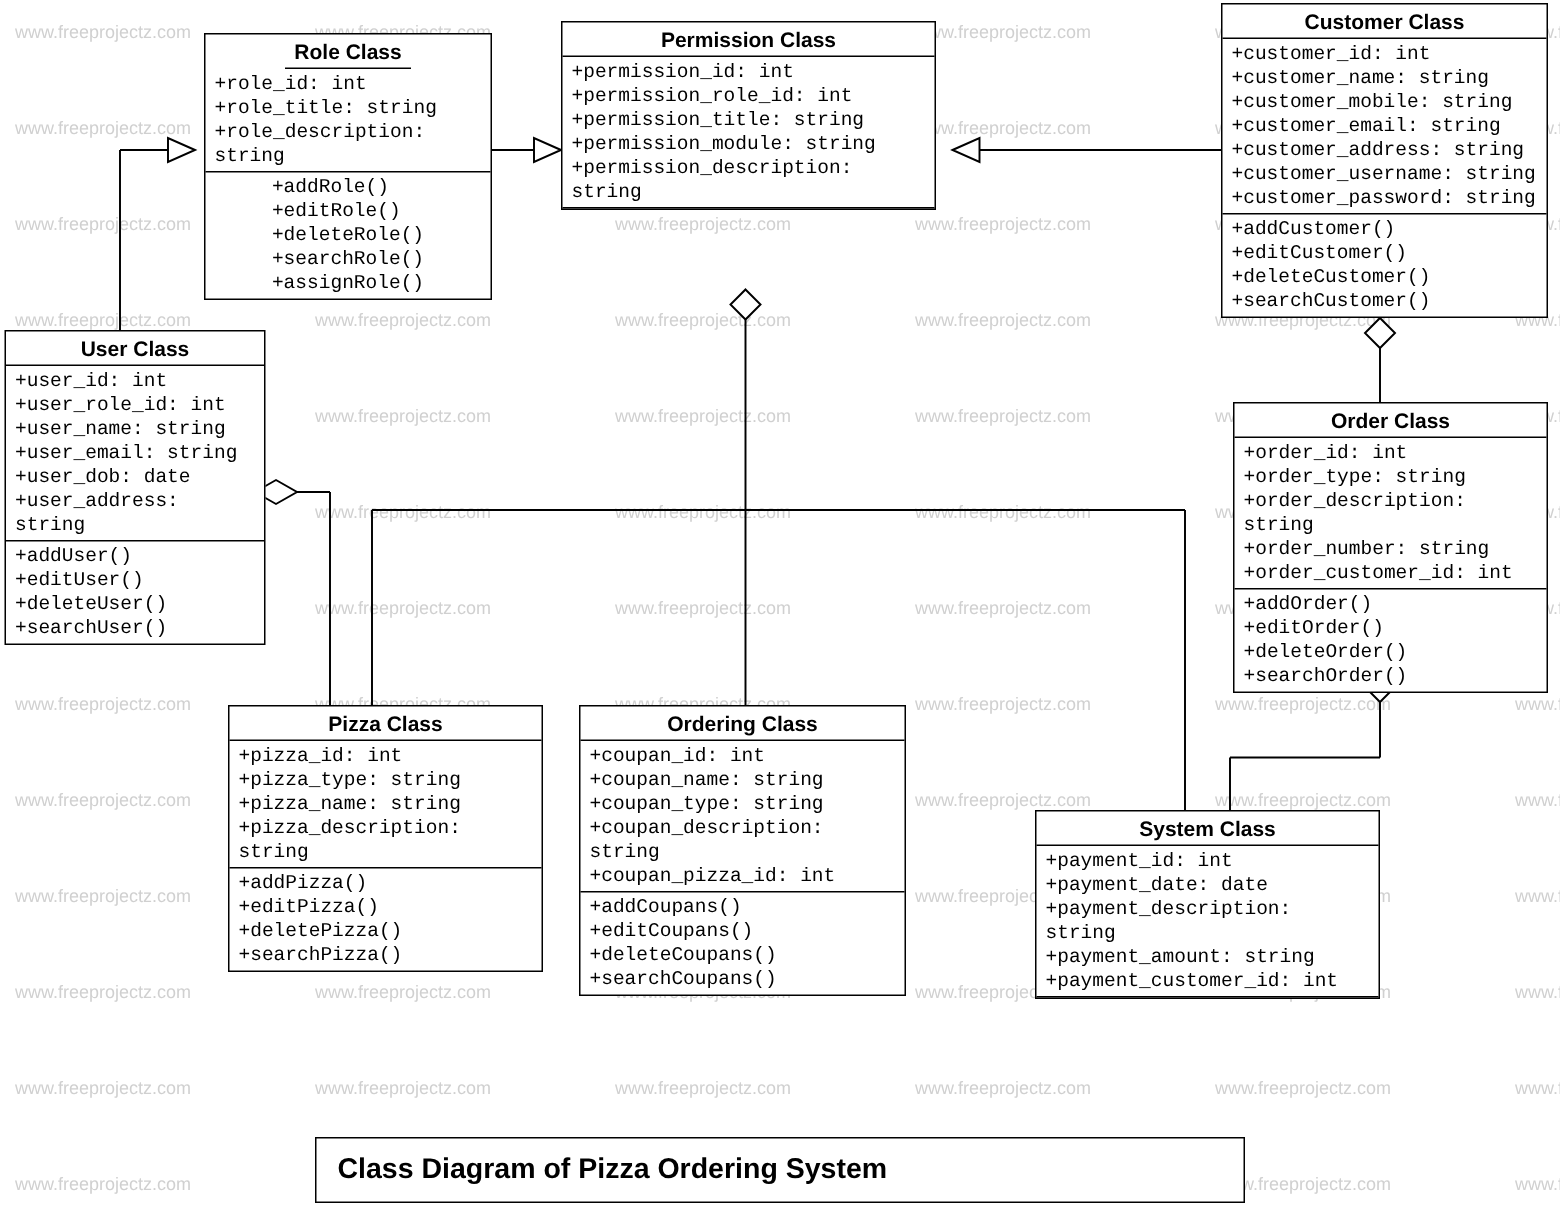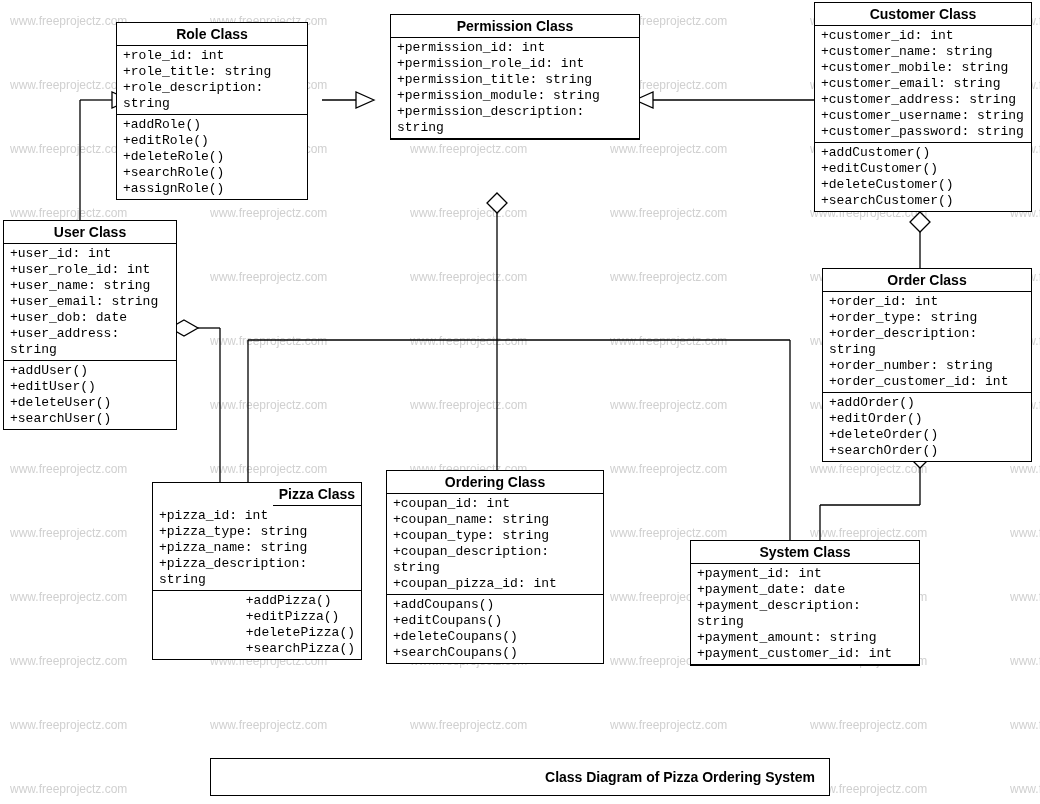--- a/index.html
+++ b/index.html
@@ -44,22 +44,22 @@
     padding:2px 6px;
     line-height:16px;
   }
   .uml .attrs{border-bottom:1.5px solid #000;}
   .caption{
     position:absolute;
     border:1.5px solid #000;
     background:#fff;
     font-weight:bold;
     font-family:Arial,sans-serif;
-    font-size:14px;
-    text-align:right;
+    font-size:19px;
+    text-align:left;
     padding:10px 14px;
   }
   svg.lines{
     position:absolute;inset:0;
     width:1040px;height:804px;
     z-index:1;
     pointer-events:none;
   }
 </style>
 </head>
@@ -176,27 +176,27 @@
   <line x1="920" y1="232" x2="920" y2="268" stroke="#000" stroke-width="1.3"></line>
 
   <polygon points="920,448 930,458 920,468 910,458" fill="#fff" stroke="#000" stroke-width="1.3"></polygon>
   <line x1="920" y1="468" x2="920" y2="505" stroke="#000" stroke-width="1.3"></line>
   <line x1="920" y1="505" x2="820" y2="505" stroke="#000" stroke-width="1.3"></line>
   <line x1="820" y1="505" x2="820" y2="540" stroke="#000" stroke-width="1.3"></line>
 </svg>
 
 <div class="diagram">
 
-  <div class="uml" style="left:116px;top:22px;width:190px;">
+  <div class="uml" style="left:136px;top:22px;width:190px;align-items:center;">
     <div class="title">Role Class</div>
     <div class="attrs">+role_id: int<br>+role_title: string<br>+role_description: string</div>
     <div class="ops">+addRole()<br>+editRole()<br>+deleteRole()<br>+searchRole()<br>+assignRole()</div>
   </div>
 
-  <div class="uml" style="left:374px;top:14px;width:248px;margin-left:16px;">
+  <div class="uml" style="left:374px;top:14px;width:248px;">
     <div class="title">Permission Class</div>
     <div class="attrs">+permission_id: int<br>+permission_role_id: int<br>+permission_title: string<br>+permission_module: string<br>+permission_description: string</div>
   </div>
 
   <div class="uml" style="left:814px;top:2px;width:216px;">
     <div class="title">Customer Class</div>
     <div class="attrs">+customer_id: int<br>+customer_name: string<br>+customer_mobile: string<br>+customer_email: string<br>+customer_address: string<br>+customer_username: string<br>+customer_password: string</div>
     <div class="ops">+addCustomer()<br>+editCustomer()<br>+deleteCustomer()<br>+searchCustomer()</div>
   </div>
 
@@ -205,21 +205,21 @@
     <div class="attrs">+user_id: int<br>+user_role_id: int<br>+user_name: string<br>+user_email: string<br>+user_dob: date<br>+user_address: string</div>
     <div class="ops">+addUser()<br>+editUser()<br>+deleteUser()<br>+searchUser()</div>
   </div>
 
   <div class="uml" style="left:822px;top:268px;width:208px;">
     <div class="title">Order Class</div>
     <div class="attrs">+order_id: int<br>+order_type: string<br>+order_description: string<br>+order_number: string<br>+order_customer_id: int</div>
     <div class="ops">+addOrder()<br>+editOrder()<br>+deleteOrder()<br>+searchOrder()</div>
   </div>
 
-  <div class="uml" style="left:152px;top:482px;width:208px;align-items:flex-end;">
+  <div class="uml" style="left:152px;top:470px;width:208px;">
     <div class="title">Pizza Class</div>
     <div class="attrs">+pizza_id: int<br>+pizza_type: string<br>+pizza_name: string<br>+pizza_description: string</div>
     <div class="ops">+addPizza()<br>+editPizza()<br>+deletePizza()<br>+searchPizza()</div>
   </div>
 
   <div class="uml" style="left:386px;top:470px;width:216px;">
     <div class="title">Ordering  Class</div>
     <div class="attrs">+coupan_id: int<br>+coupan_name: string<br>+coupan_type: string<br>+coupan_description: string<br>+coupan_pizza_id: int</div>
     <div class="ops">+addCoupans()<br>+editCoupans()<br>+deleteCoupans()<br>+searchCoupans()</div>
   </div>

